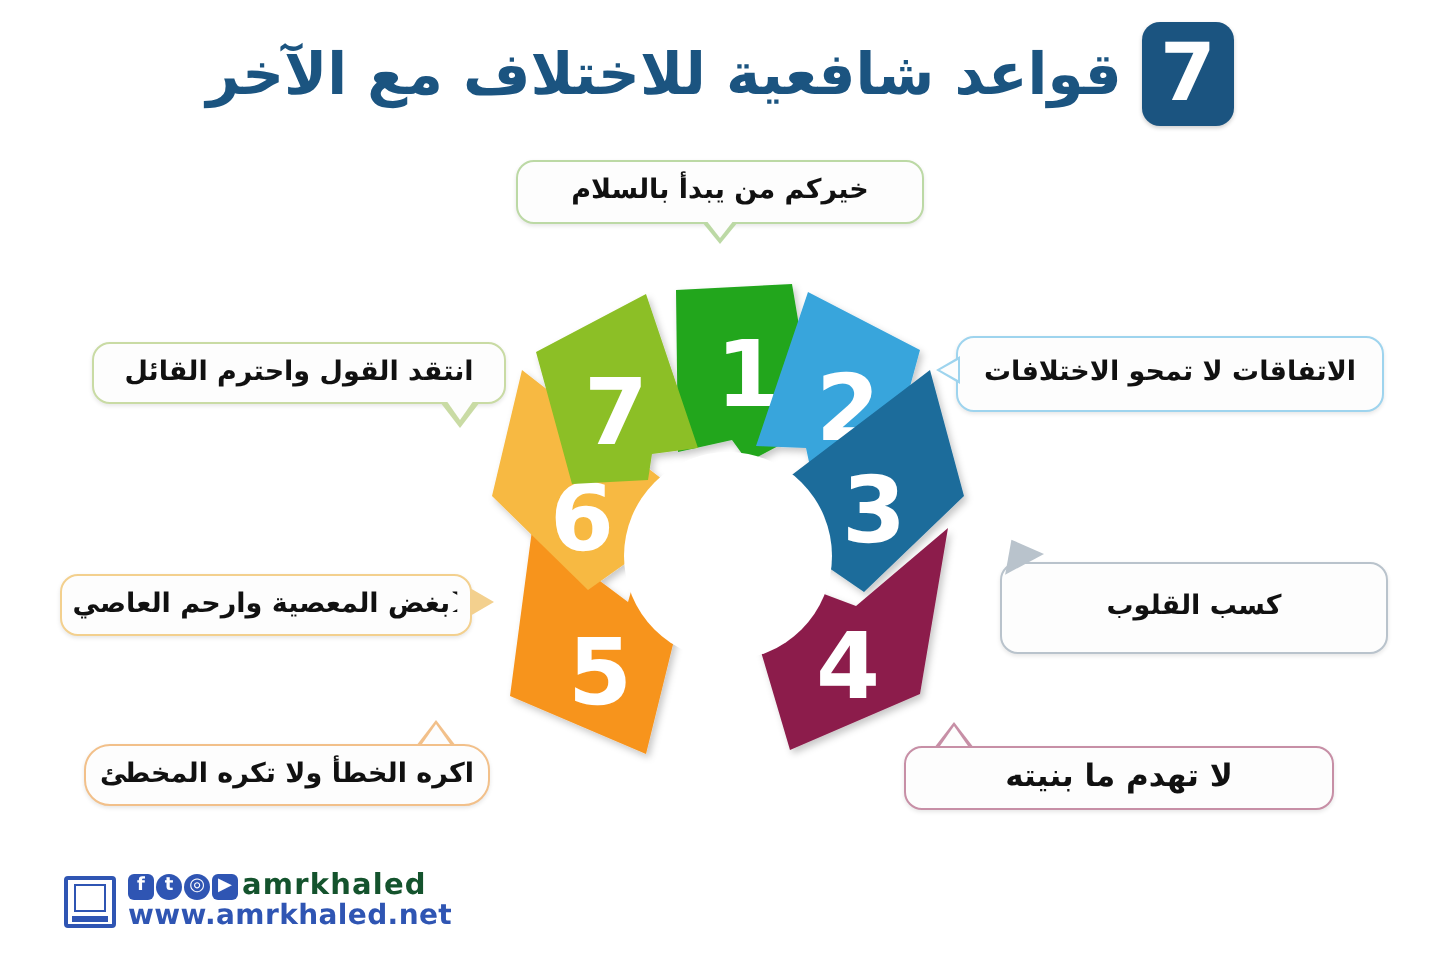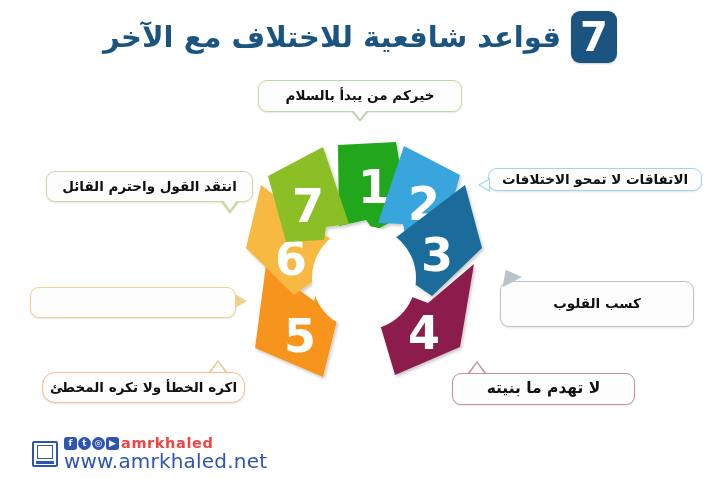--- a/index.html
+++ b/index.html
@@ -41,37 +41,37 @@
   
   #co1{left:258px;top:80px;width:204px;height:32px;border-color:#bcd9a5;justify-content:center;}
   #co1 .tail{left:50%;margin-left:-9px;bottom:-11px;
              border-left:9px solid transparent;border-right:9px solid transparent;
              border-top:11px solid #bcd9a5;}
   #co1 .tail i{position:absolute;left:-7px;top:-12px;width:0;height:0;
              border-left:7px solid transparent;border-right:7px solid transparent;
              border-top:9px solid #fdfdfd;}
 
   
-  #co2{left:488px;top:168px;width:214px;height:23px;border-color:#9ed4ee;}
+  #co2{left:478px;top:168px;width:214px;height:38px;border-color:#9ed4ee;}
   #co2 .tail{left:-11px;top:9px;
              border-top:7px solid transparent;border-bottom:7px solid transparent;
              border-right:12px solid #9ed4ee;}
   #co2 .tail i{position:absolute;left:2px;top:-5px;width:0;height:0;
              border-top:5px solid transparent;border-bottom:5px solid transparent;
              border-right:9px solid #fdfdfd;}
 
   
   #co3{left:500px;top:281px;width:194px;height:46px;border-color:#b9c3cc;
        flex-direction:row;}
   #co3 .tail{left:-3px;top:-13px;
              border-left:11px solid transparent;border-right:11px solid transparent;
              border-bottom:14px solid #b9c3cc;transform:rotate(-28deg);}
 
   
-  #co4{left:452px;top:373px;width:183px;height:32px;border-color:#c78fa6;
+  #co4{left:452px;top:373px;width:215px;height:32px;border-color:#c78fa6;
        font-size:15.5px;}
   #co4 .tail{left:14px;top:-13px;
              border-left:10px solid transparent;border-right:10px solid transparent;
              border-bottom:13px solid #c78fa6;}
   #co4 .tail i{position:absolute;left:-7px;top:2px;width:0;height:0;
              border-left:7px solid transparent;border-right:7px solid transparent;
              border-bottom:10px solid #fdfdfd;}
 
   
   #co5{left:42px;top:372px;width:203px;height:31px;border-color:#f2c08a;border-radius:13px;}
@@ -107,23 +107,23 @@
         position:relative;box-sizing:border-box;background:#ffffff;}
   .logo .inner{position:absolute;left:3px;top:2px;right:3px;bottom:6px;
         border:1.6px solid #2f55b3;box-sizing:border-box;}
   .logo .bar{position:absolute;left:2px;right:2px;bottom:1px;height:3px;background:#2f55b3;}
   .fmeta{display:flex;flex-direction:column;line-height:1.05;}
   .frow1{display:flex;align-items:center;gap:1px;}
   .sicon{width:13px;height:13px;border-radius:3px;background:#2f55b3;color:#fff;
          font-size:9px;display:flex;align-items:center;justify-content:center;
          font-weight:bold;}
   .sicon.circle{border-radius:50%;}
-  .handle{color:#ef4444;font-size:14.5px;font-weight:bold;letter-spacing:.6px;
+  .handle{color:#14532d;font-size:14.5px;font-weight:bold;letter-spacing:.6px;
           margin-left:1px;}
-  .site{color:#2f55b3;font-size:20px;font-weight:normal;letter-spacing:.2px;}
+  .site{color:#2f55b3;font-size:14px;font-weight:bold;letter-spacing:.2px;}
 </style>
 </head>
 <body>
 
 <div id="stage">
 
   <div class="header">
     <div class="badge7">7</div>
     <div class="title">قواعد شافعية للاختلاف مع الآخر</div>
   </div>
@@ -205,20 +205,21 @@
   </div>
 
   <div class="callout" id="co5">
     <span>اكره الخطأ ولا تكره المخطئ</span>
     <span class="tail">
         <i></i>
       </span>
   </div>
 
   <div class="callout" id="co6">
+    <span>ابغض المعصية وارحم العاصي</span>
     <span class="tail">
         <i></i>
       </span>
   </div>
 
   <div class="callout" id="co7">
     <span>انتقد القول واحترم القائل</span>
     <span class="tail">
         <i></i>
       </span>

